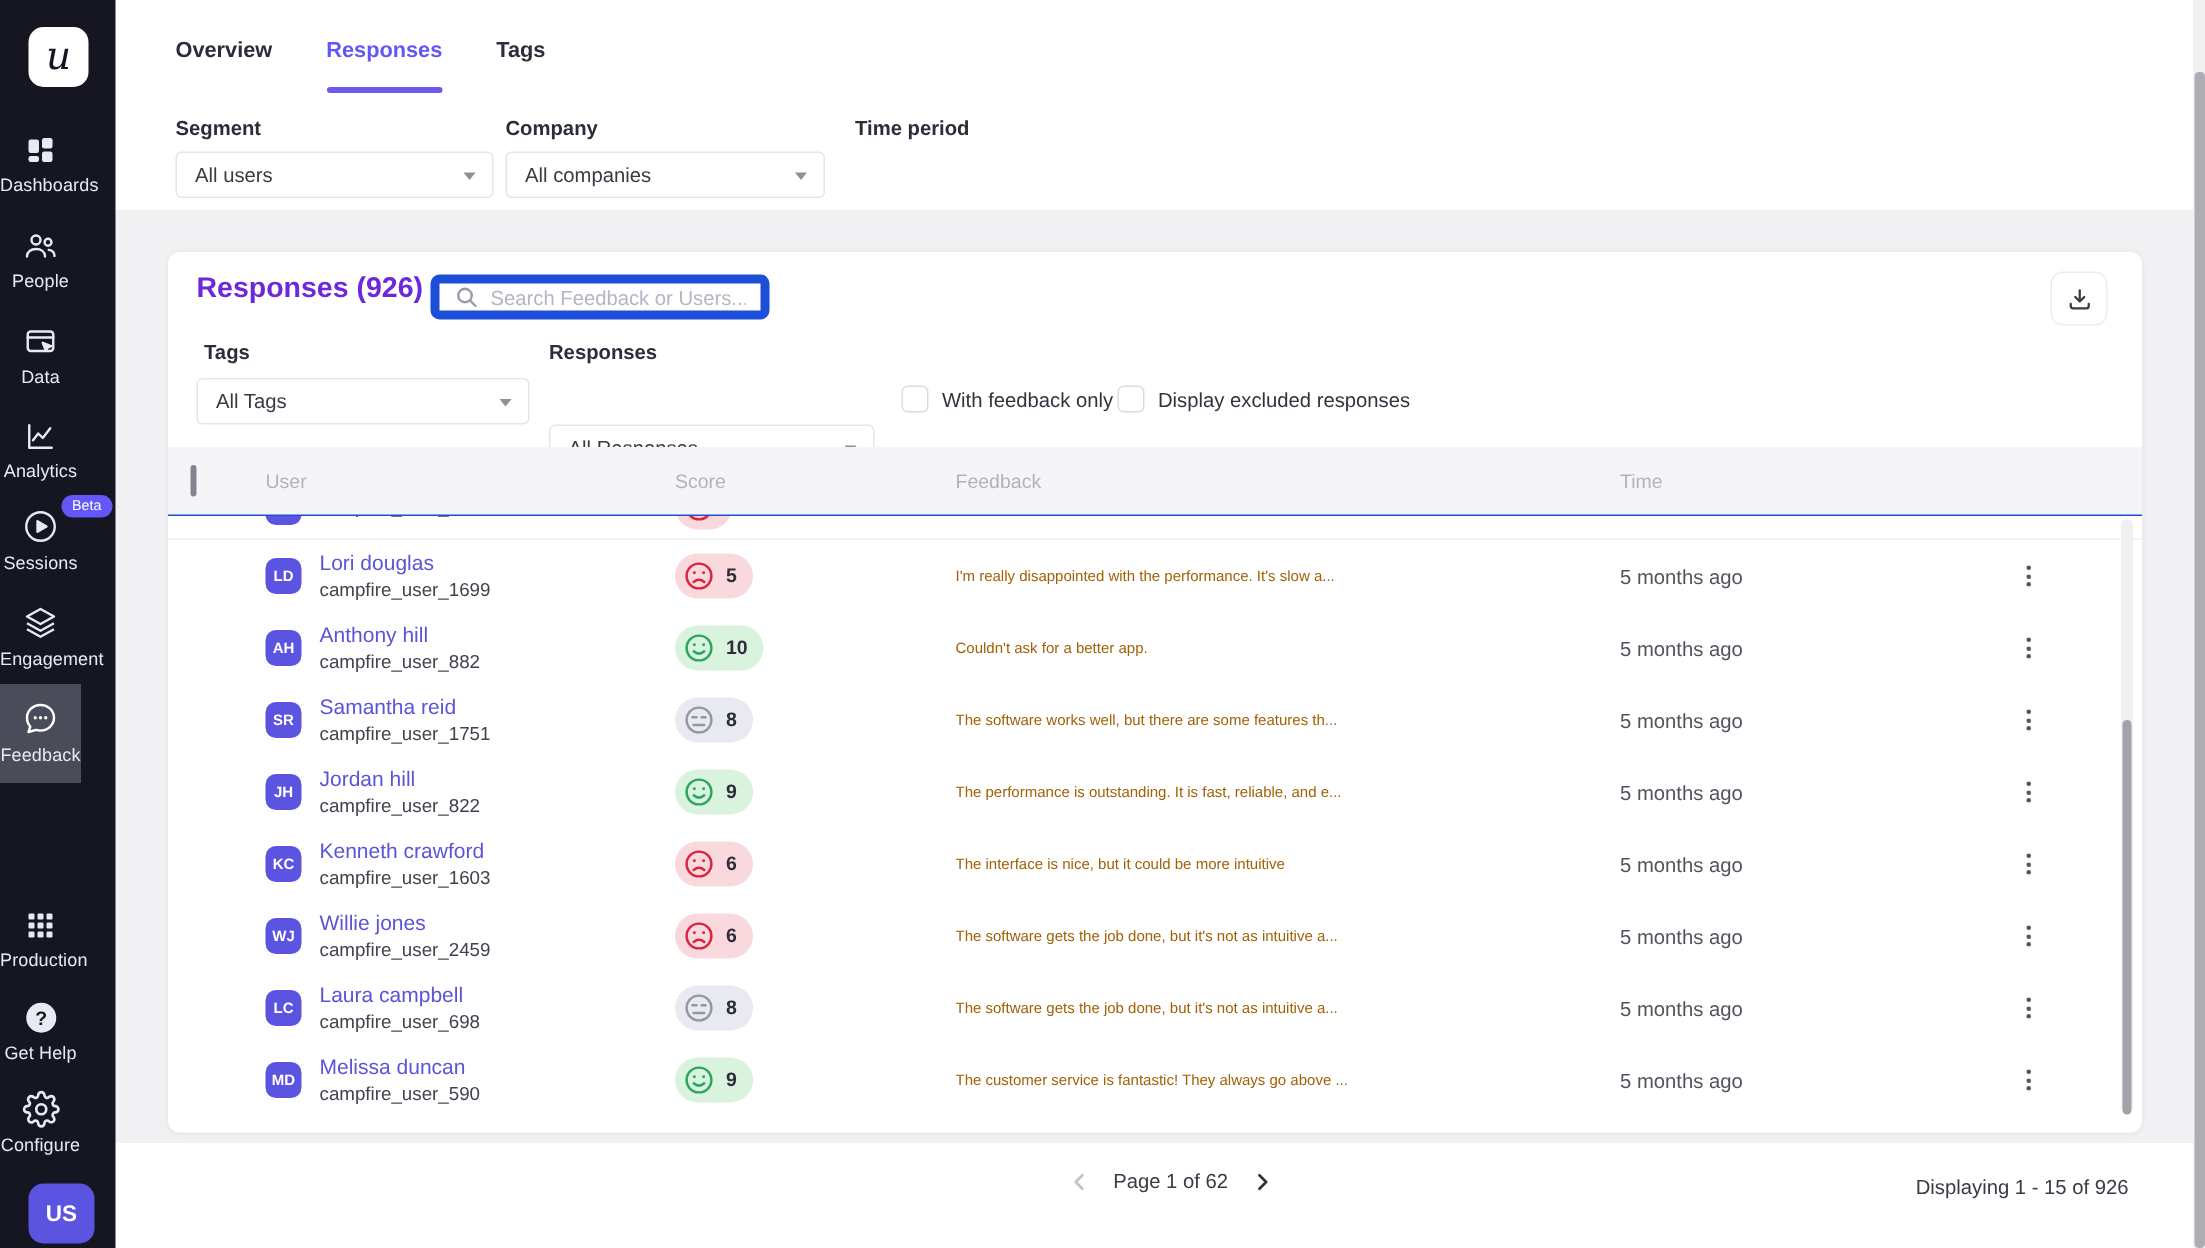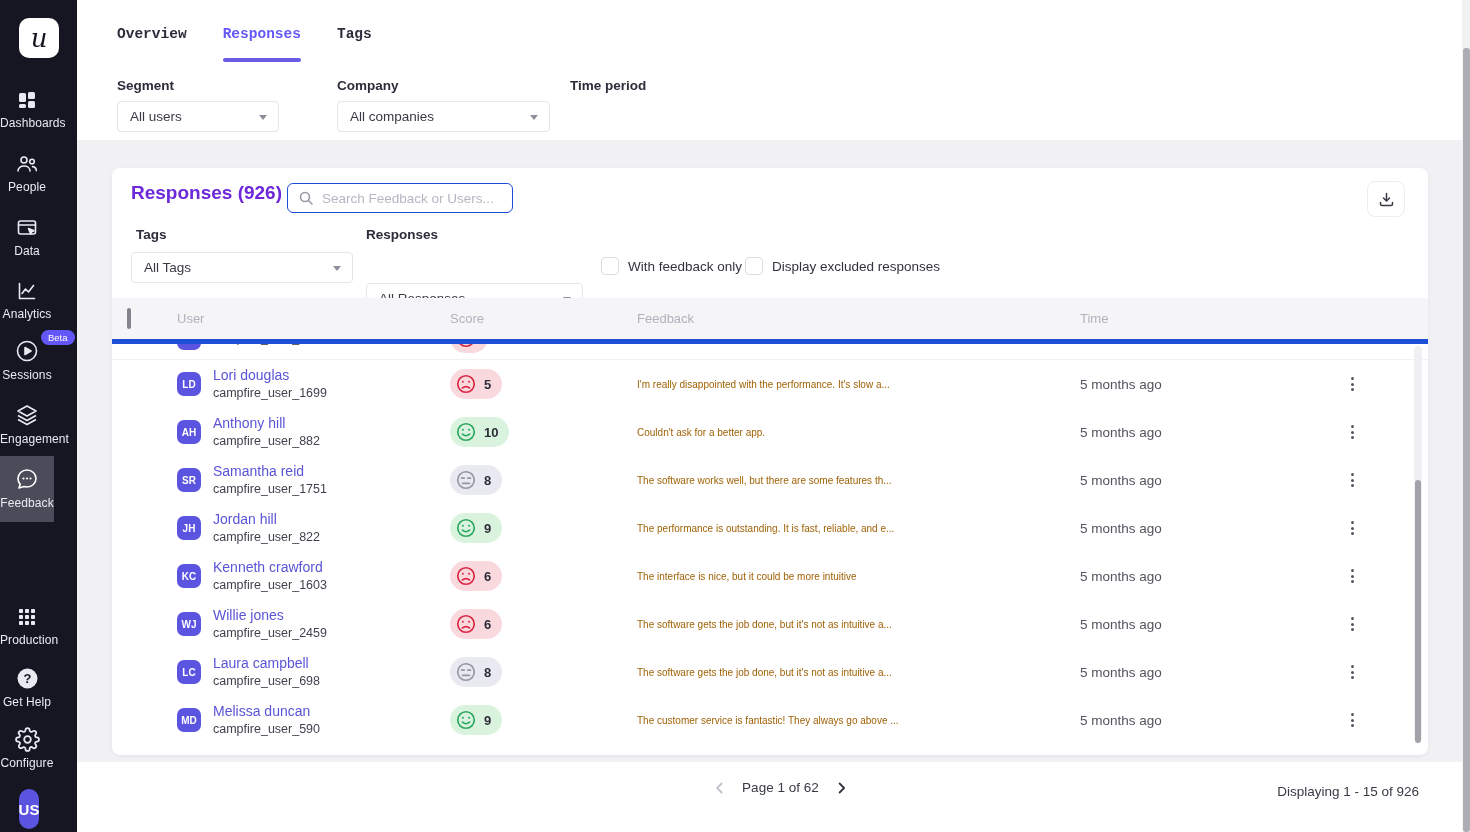--- a/index.html
+++ b/index.html
@@ -12,61 +12,61 @@
   .logo-box { position:absolute; left:19px; top:18px; width:40px; height:40px; background:#fff;
     border-radius:10px; display:flex; align-items:center; justify-content:center; }
   .logo-box span { font-family:"DejaVu Serif", serif; font-style:italic; font-size:26px; color:#14141f; line-height:1; }
   .nav-item { position:absolute; left:0; width:54px; text-align:center; color:#e9eaf1; cursor:pointer; }
   .nav-icon { display:flex; justify-content:center; position:relative; }
   .nav-icon svg { display:block; }
   .nav-label { display:block; font-size:12px; margin-top:4px; letter-spacing:.1px; }
   .nav-item.active-block { background:#4b4c59; padding:10px 0 12px; }
   .beta-badge { position:absolute; top:-8px; left:41px; background:#6457f9; color:#fff; font-size:9.5px;
     padding:2px 7px; border-radius:9px; }
-  .us-avatar { position:absolute; left:19px; top:789px; width:20px; height:40px; background:#5b54e0;
+  .us-avatar { position:absolute; left:19px; top:789px; width:44px; height:40px; background:#5b54e0;
     border-radius:10px; color:#fff; font-weight:bold; font-size:15px; display:flex; align-items:center;
     justify-content:center; cursor:pointer; }
 
   
   #tabs { position:absolute; left:117px; top:26px; display:flex; gap:36px; }
-  .tab { font-size:14.5px; font-weight:600; color:#2c2c3a; padding-bottom:14px; position:relative; cursor:pointer;font-family:Liberation Mono, monospace; }
+  .tab { font-size:14.5px; font-weight:600; color:#2c2c3a; padding-bottom:14px; position:relative; cursor:pointer; }
   .tab.active { color:#6457f9; }
   .tab.active::after { content:""; position:absolute; left:0; right:0; bottom:-6px; height:4px;
     border-radius:2px; background:#6b5ce8; }
 
   
   .filter-group { position:absolute; top:78px; }
   .filter-label { font-size:13.5px; font-weight:600; color:#2c2c3a; display:block; }
   .select { margin-top:8px; height:31px; background:#fff; border:1px solid #e5e5eb; border-radius:4px;
     display:flex; align-items:center; padding:0 12px; font-size:13.5px; color:#3a3a45; cursor:pointer; position:relative; }
   .select .caret { width:0; height:0; border-left:4.5px solid transparent; border-right:4.5px solid transparent;
     border-top:5px solid #8f8f9c; position:absolute; right:11px; top:13px; }
   .select .cal { margin-right:9px; display:flex; }
 
   
   #gray-panel { position:absolute; left:77px; top:140px; width:1385px; height:622px; background:#f1f1f4; }
   #card { position:absolute; left:112px; top:168px; width:1316px; height:587px; background:#fff;
     border-radius:8px; box-shadow:0 1px 4px rgba(30,30,60,.06); }
   .card-title { position:absolute; left:19px; top:14px; font-size:19px; font-weight:700; color:#6d28d9; }
-  .search-box { position:absolute; left:175px; top:15px; width:226px; height:30px; border:1px solid #1d4ed8;
+  .search-box { position:absolute; left:175px; top:15px; width:226px; height:30px; border:6px solid #1d4ed8;
     border-radius:6px; display:flex; align-items:center; padding:0 10px; gap:8px; background:#fff; }
   .search-box input { border:none; outline:none; font-size:13.5px; color:#3a3a45; width:100%;
     font-family:"Liberation Sans", sans-serif; }
   .search-box input::placeholder { color:#b6b6c2; }
   .dl-btn { position:absolute; left:1255px; top:13px; width:38px; height:36px; border:1px solid #ececf2;
     border-radius:8px; background:#fff; display:flex; align-items:center; justify-content:center; cursor:pointer; }
   .sub-label { position:absolute; top:59px; font-size:13.5px; font-weight:600; color:#2c2c3a; }
   .chk-row { position:absolute; top:89px; display:flex; align-items:center; gap:9px; cursor:pointer; }
   .chk { width:18px; height:18px; border:1.5px solid #dcdce4; border-radius:4px; background:#fff; }
   .chk-label { font-size:13.5px; color:#33333f; }
 
   
   .tgrid { display:grid; grid-template-columns:65px 273px 187px 443px 263px auto; align-items:center; }
   #thead { position:absolute; left:0; top:130px; width:1316px; height:46px; background:#f5f5f7;
-    border-bottom:5px solid #1d4ed8; }
+    border-bottom:1px solid #1d4ed8; }
   .th { font-size:13px; color:#b2b2bd; }
   .head-chk { width:17px; height:17px; border:2px solid #84848e; border-radius:3px; background:#fff;
     margin-left:15px; cursor:pointer; }
   #tbody { position:absolute; left:0; top:176px; width:1316px; height:400px; overflow:hidden; }
   .row { height:48px; }
   .row-clip { height:16px; overflow:hidden; border-bottom:1px solid #f1f1f3; }
   .row-clip .row { margin-top:-30px; }
   .user-cell { display:flex; align-items:center; gap:12px; }
   .avatar { width:24px; height:24px; border-radius:7px; background:#5b54e0; color:#fff; font-size:10px;
     font-weight:bold; display:flex; align-items:center; justify-content:center; flex:0 0 24px; }
@@ -235,21 +235,21 @@
 </div>
 
 <div id="tabs">
   <div class="tab">Overview</div>
   <div class="tab active">Responses</div>
   <div class="tab">Tags</div>
 </div>
 
 <div class="filter-group" style="left:117px">
   <span class="filter-label">Segment</span>
-  <div class="select" style="width:162px">
+  <div class="select" style="width:212px">
     <span>All users</span>
     <i class="caret"></i>
   </div>
 </div>
 <div class="filter-group" style="left:337px">
   <span class="filter-label">Company</span>
   <div class="select" style="width:213px">
     <span>All companies</span>
     <i class="caret"></i>
   </div>

